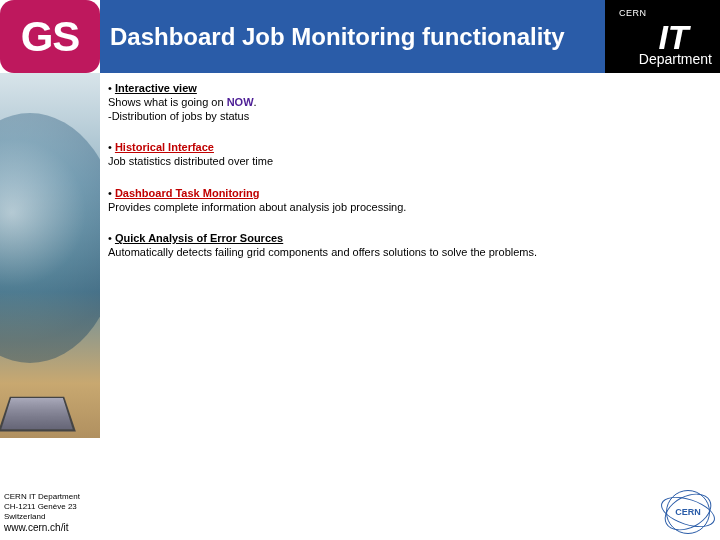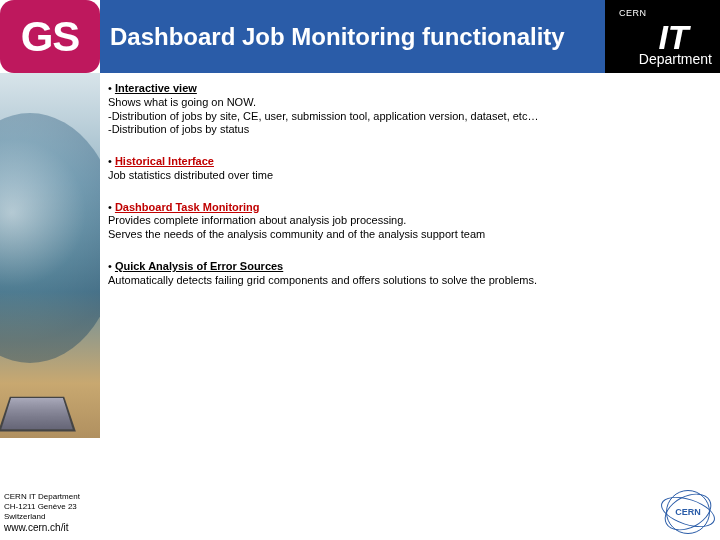--- a/index.html
+++ b/index.html
@@ -123,21 +123,21 @@
     left: 108px;
     top: 82px;
     right: 12px;
     bottom: 10px;
     font-size: 11px;
     color: #000;
     line-height: 1.25;
   }
   .section { margin-bottom: 18px; }
   .bullet-head { font-weight: bold; text-decoration: underline; }
-  .now { color: #000000; font-weight: normal; }
+  .now { color: #4c1d95; font-weight: bold; }
   .red { color: #c00000; }
 
   .cern-badge {
     position: absolute;
     right: 10px;
     bottom: 6px;
     width: 44px; height: 44px;
     border: 1.5px solid #2a5ca8;
     border-radius: 50%;
     display: flex;
@@ -173,33 +173,31 @@
     <span class="it-big">IT</span>
     <span class="dept">Department</span>
   </div>
 </div>
 
 <div class="content">
 
   <div class="section">
     <div>• <span class="bullet-head">Interactive view</span></div>
     <div><span> Shows what is going on </span><span class="now">NOW</span><span>.</span></div>
-    <div>-Distribution of jobs by site, CE, user, submission tool, application version, dataset, etc…</div>
     <div>-Distribution of jobs by status</div>
   </div>
 
   <div class="section">
     <div>• <span class="bullet-head red">Historical Interface</span></div>
     <div>   Job statistics distributed over time</div>
   </div>
 
   <div class="section">
     <div>• <span class="bullet-head red">Dashboard Task Monitoring</span></div>
     <div>   Provides complete information about analysis job  processing.</div>
-    <div>   Serves the needs of the analysis community and of the analysis support team</div>
   </div>
 
   <div class="section">
     <div>• <span class="bullet-head">Quick Analysis of Error Sources</span></div>
     <div>   Automatically detects failing grid components and offers solutions to solve the problems.</div>
   </div>
 
 </div>
 
 <div class="footer-left">

